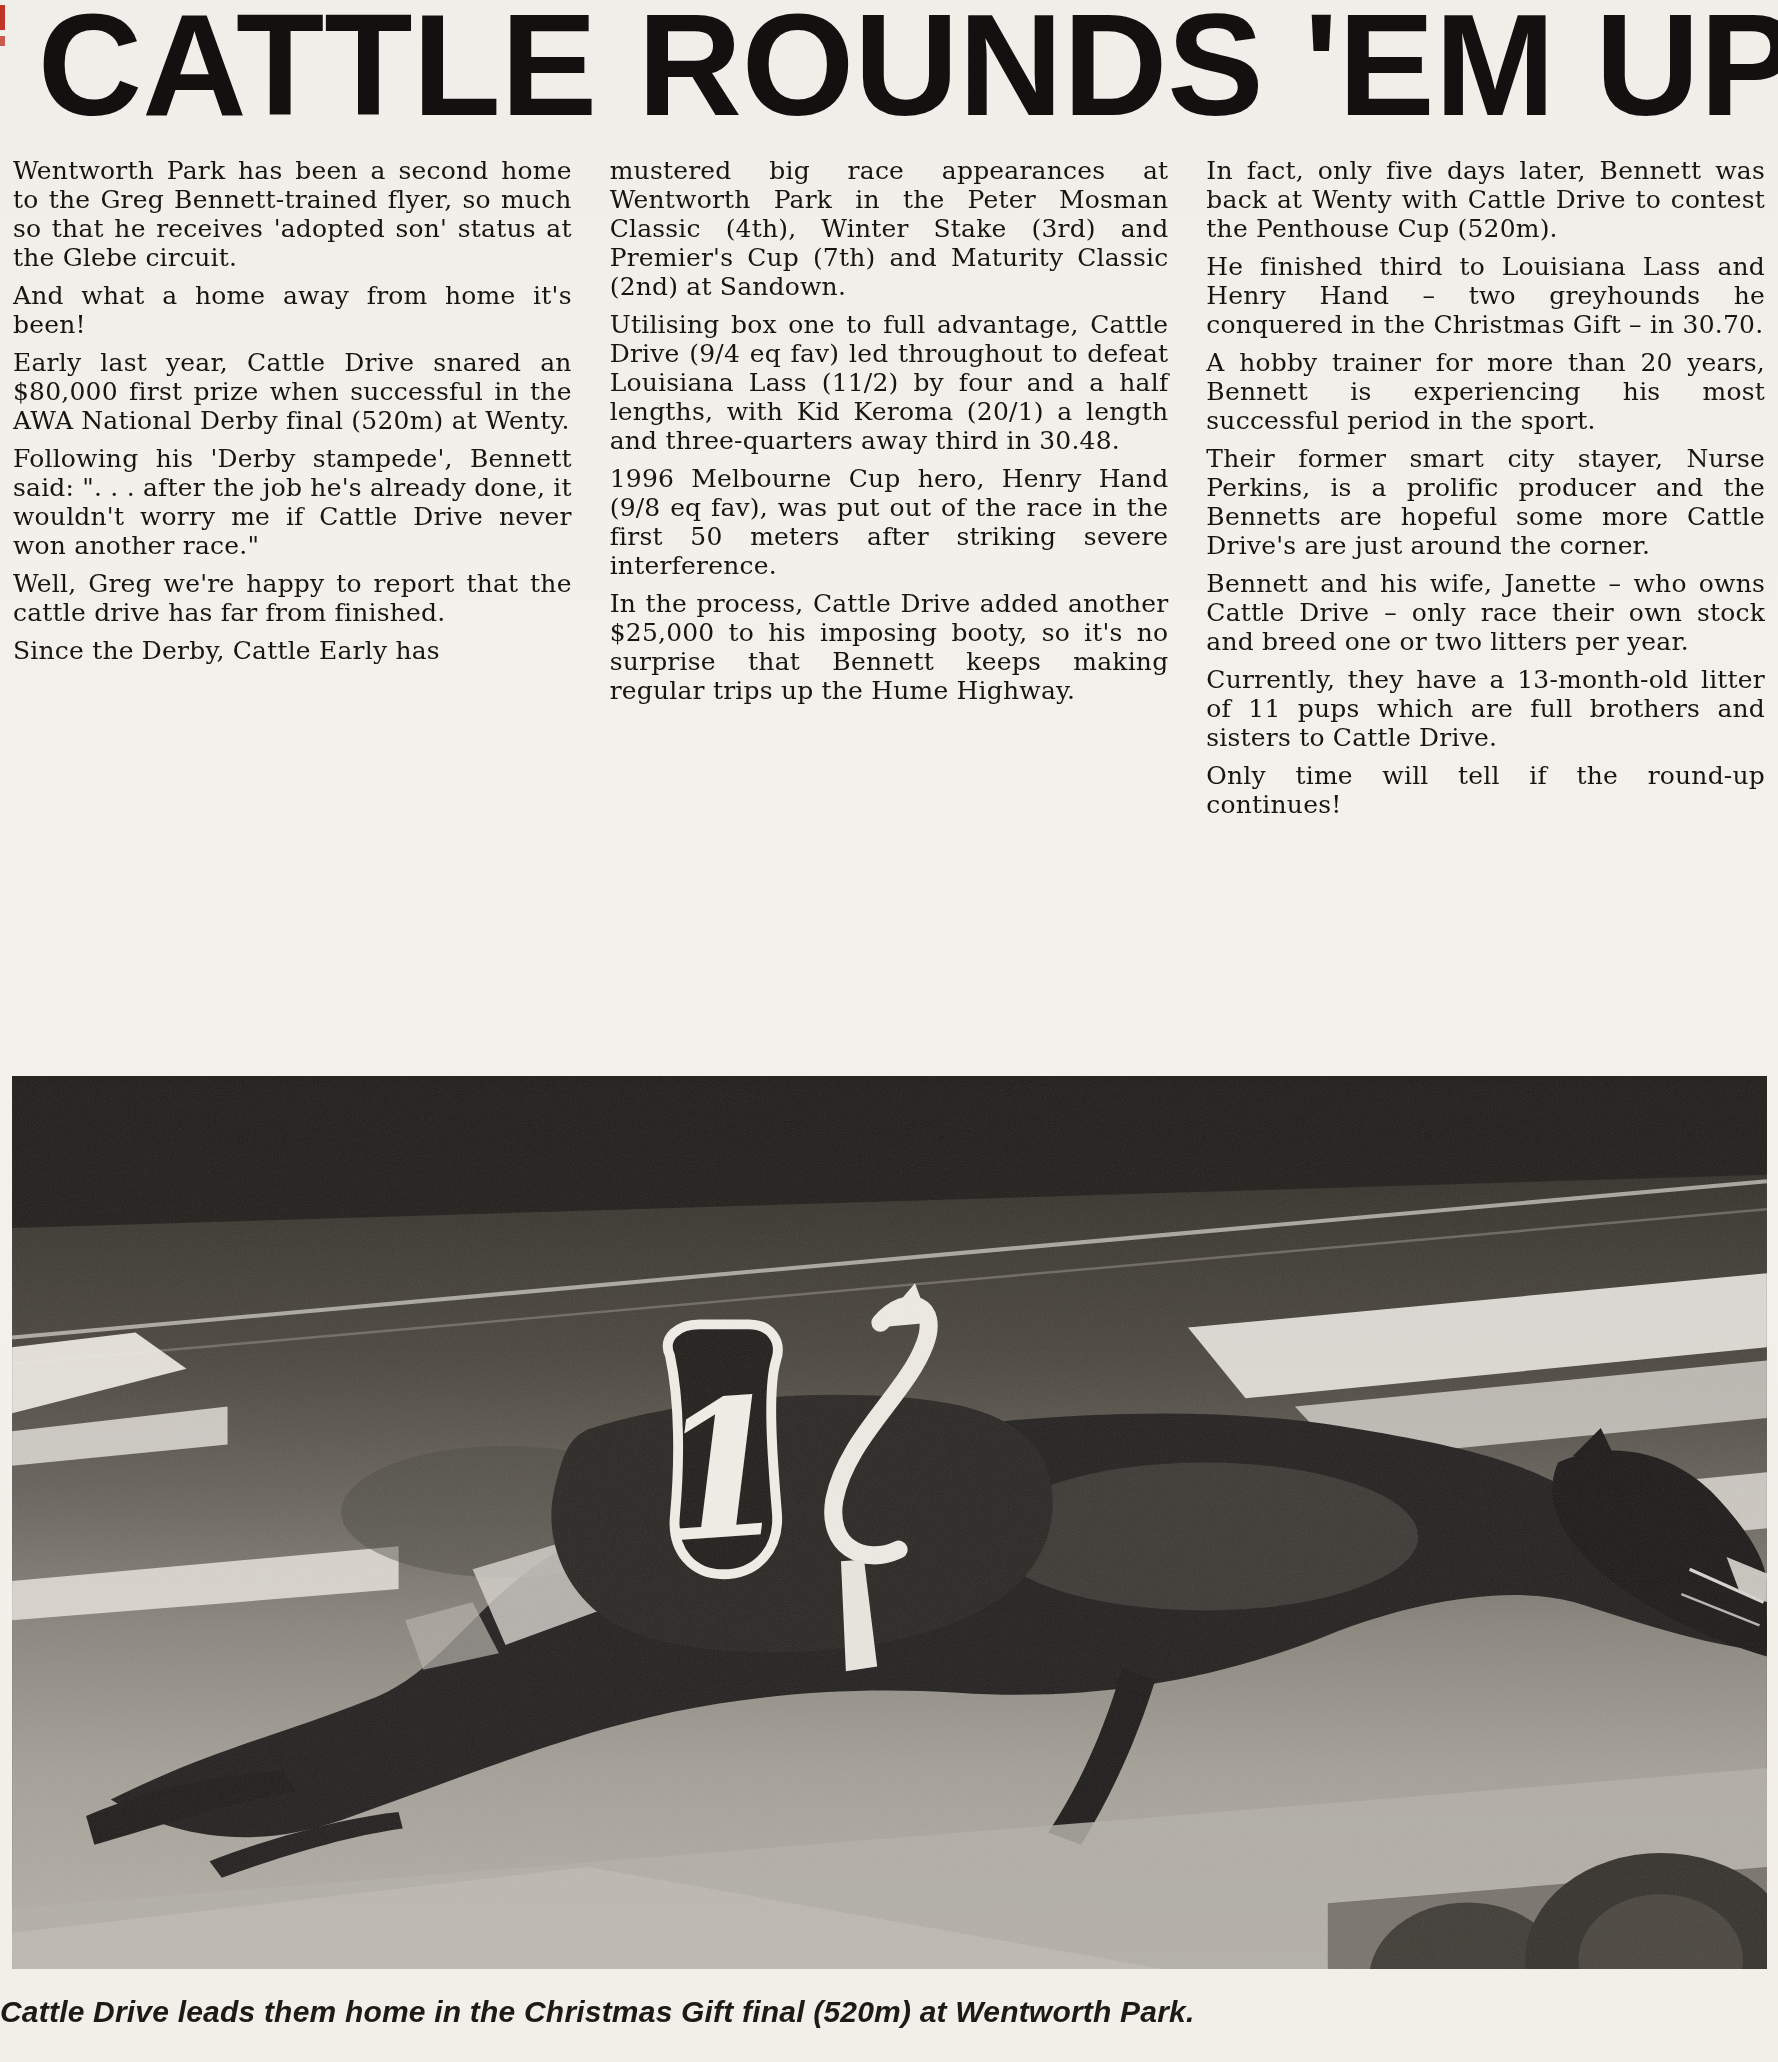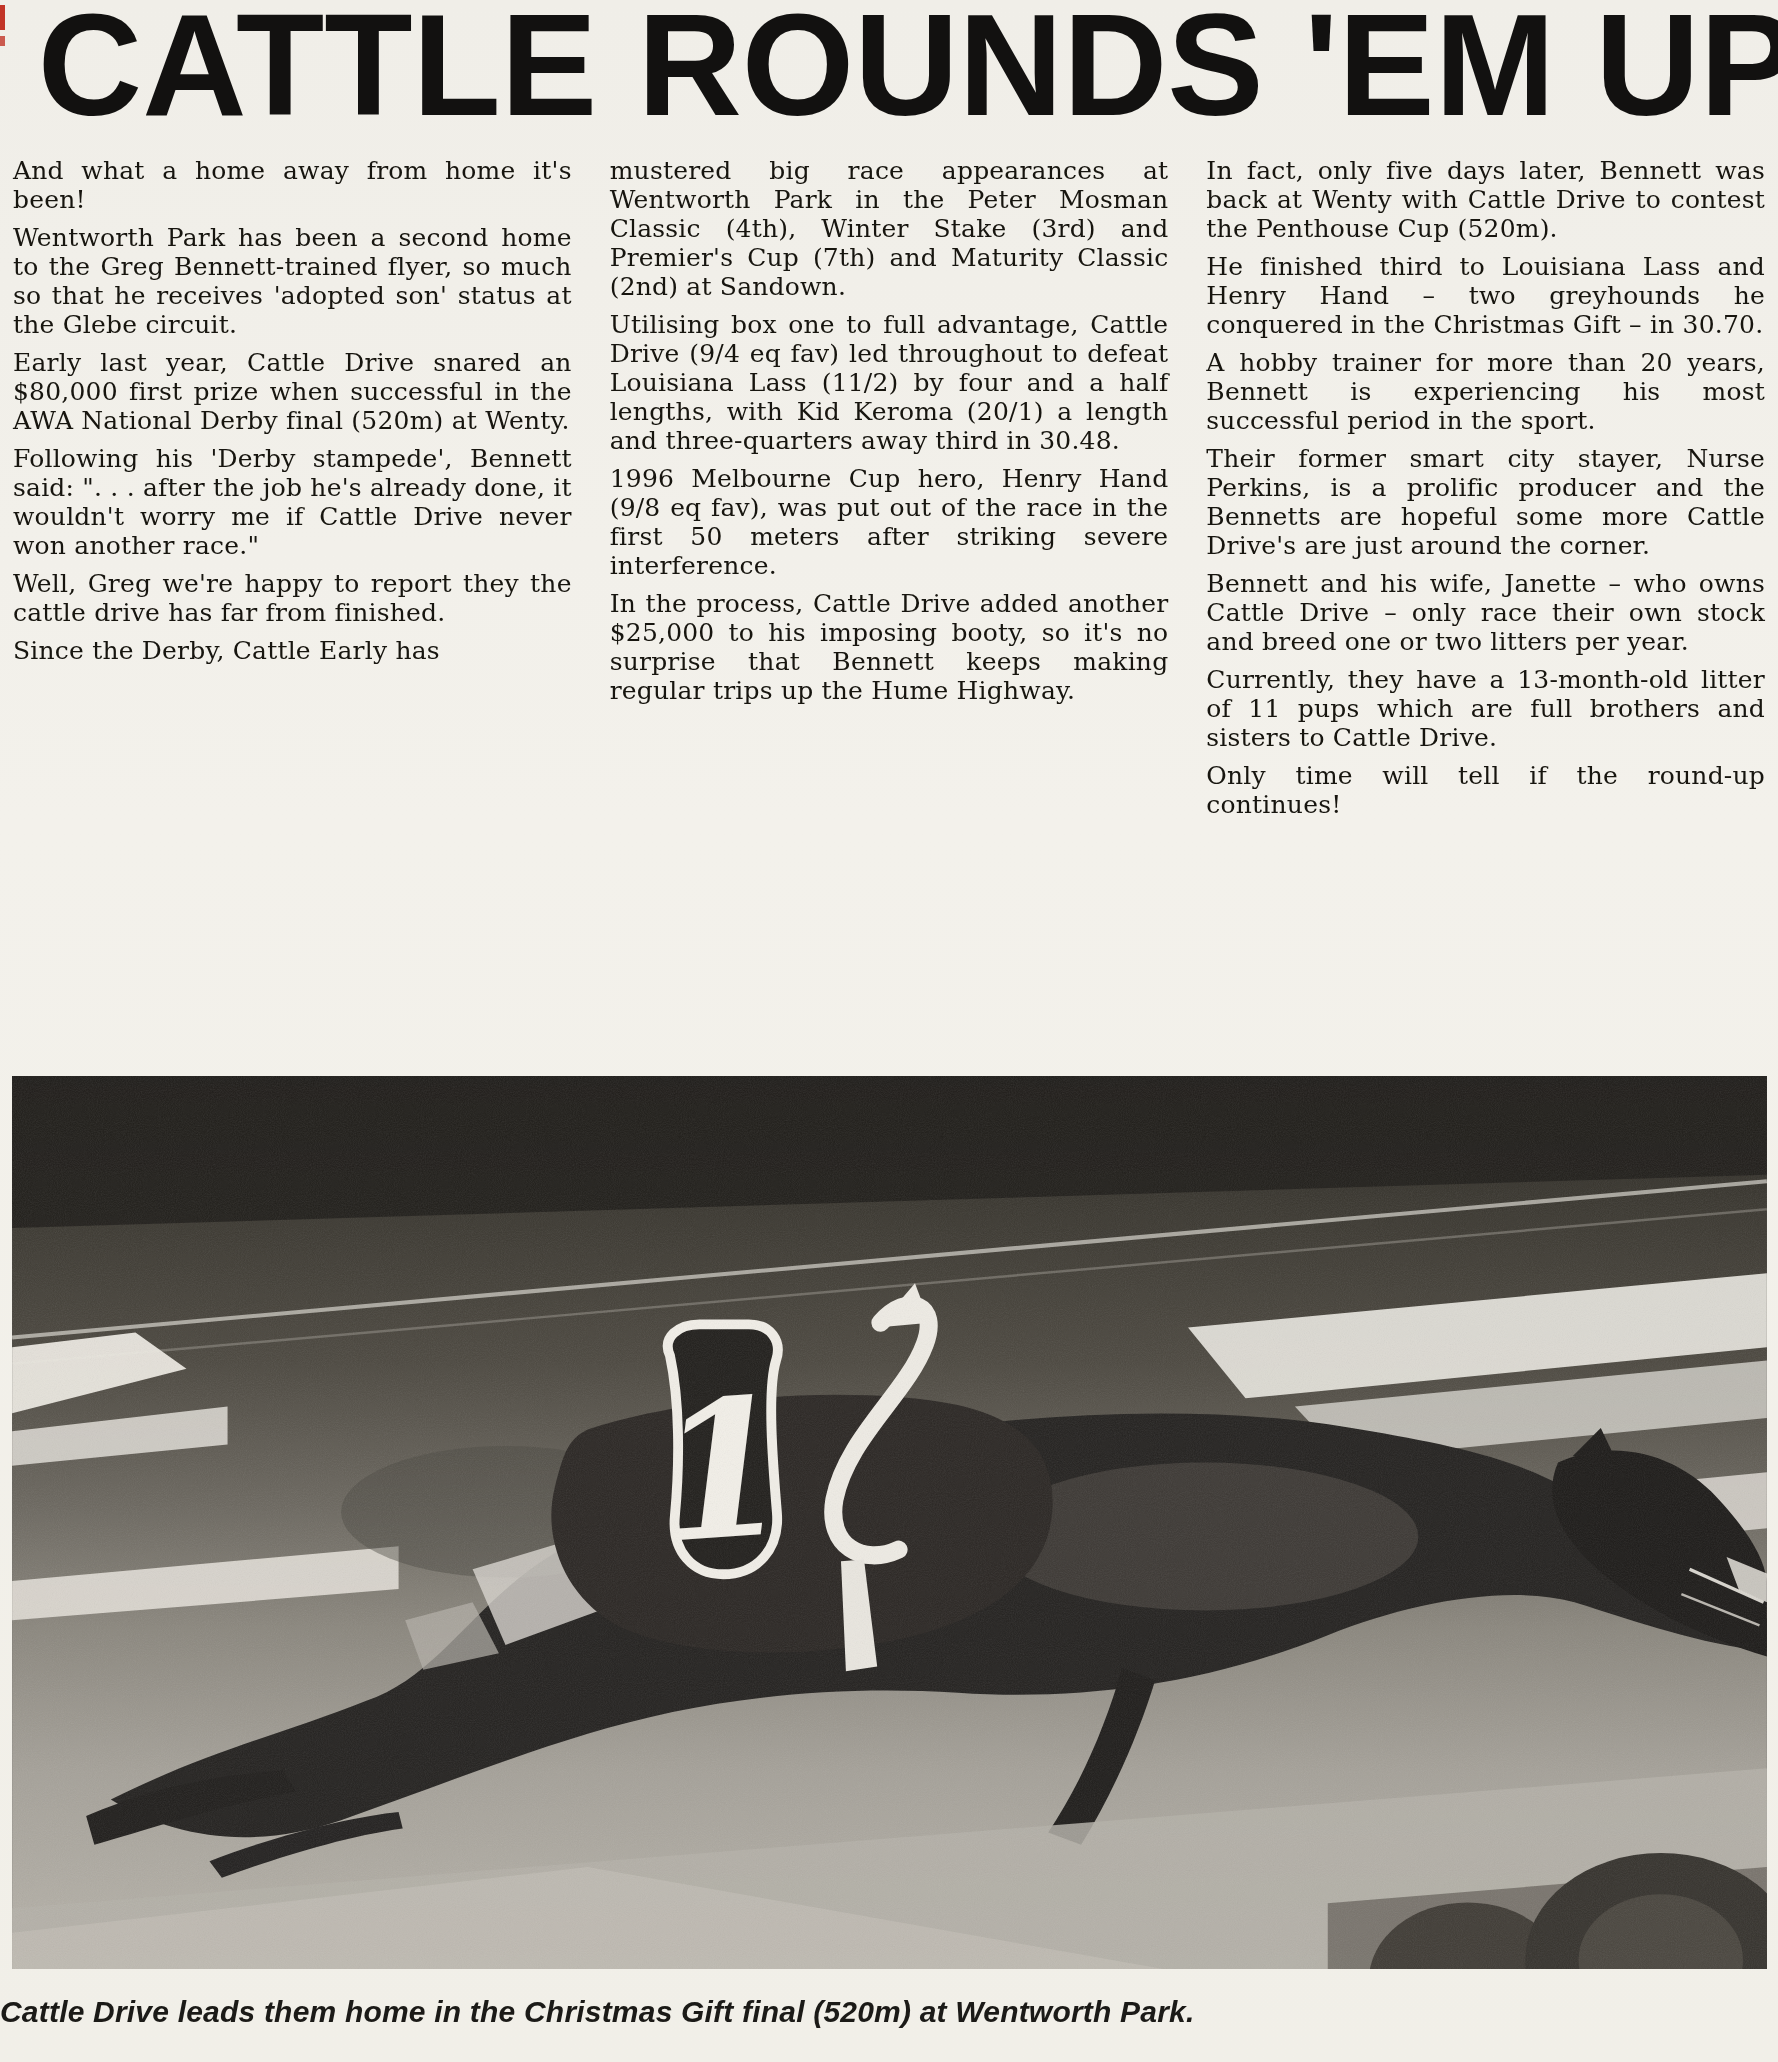--- a/index.html
+++ b/index.html
@@ -35,25 +35,25 @@
 <div class="artifact a2"></div>
 
 <div class="headline-wrap">
   <svg width="1778" height="132" viewBox="0 0 2162 160">
     <text x="12" y="136" font-family="Liberation Sans, sans-serif" font-weight="bold" font-size="176" fill="#121110" textLength="2138" lengthAdjust="spacingAndGlyphs">CATTLE ROUNDS 'EM UP</text>
   </svg>
 </div>
 
 <div class="columns">
   <div class="col">
+    <p>Wentworth Park has been a second home to the Greg Bennett-trained flyer, so much so that he receives 'adopted son' status at the Glebe circuit.</p>
     <p>And what a home away from home it's been!</p>
-    <p>Wentworth Park has been a second home to the Greg Bennett-trained flyer, so much so that he receives 'adopted son' status at the Glebe circuit.</p>
     <p>Early last year, Cattle Drive snared an $80,000 first prize when successful in the AWA National Derby final (520m) at Wenty.</p>
     <p>Following his 'Derby stampede', Bennett said: ". . . after the job he's already done, it wouldn't worry me if Cattle Drive never won another race."</p>
-    <p>Well, Greg we're happy to report they the cattle drive has far from finished.</p>
+    <p>Well, Greg we're happy to report that the cattle drive has far from finished.</p>
     <p>Since the Derby, Cattle Early has</p>
   </div>
   <div class="col">
     <p>mustered big race appearances at Wentworth Park in the Peter Mosman Classic (4th), Winter Stake (3rd) and Premier's Cup (7th) and Maturity Classic (2nd) at Sandown.</p>
     <p>Utilising box one to full advantage, Cattle Drive (9/4 eq fav) led throughout to defeat Louisiana Lass (11/2) by four and a half lengths, with Kid Keroma (20/1) a length and three-quarters away third in 30.48.</p>
     <p>1996 Melbourne Cup hero, Henry Hand (9/8 eq fav), was put out of the race in the first 50 meters after striking severe interference.</p>
     <p>In the process, Cattle Drive added another $25,000 to his imposing booty, so it's no surprise that Bennett keeps making regular trips up the Hume Highway.</p>
   </div>
   <div class="col">
     <p>In fact, only five days later, Bennett was back at Wenty with Cattle Drive to contest the Penthouse Cup (520m).</p>

